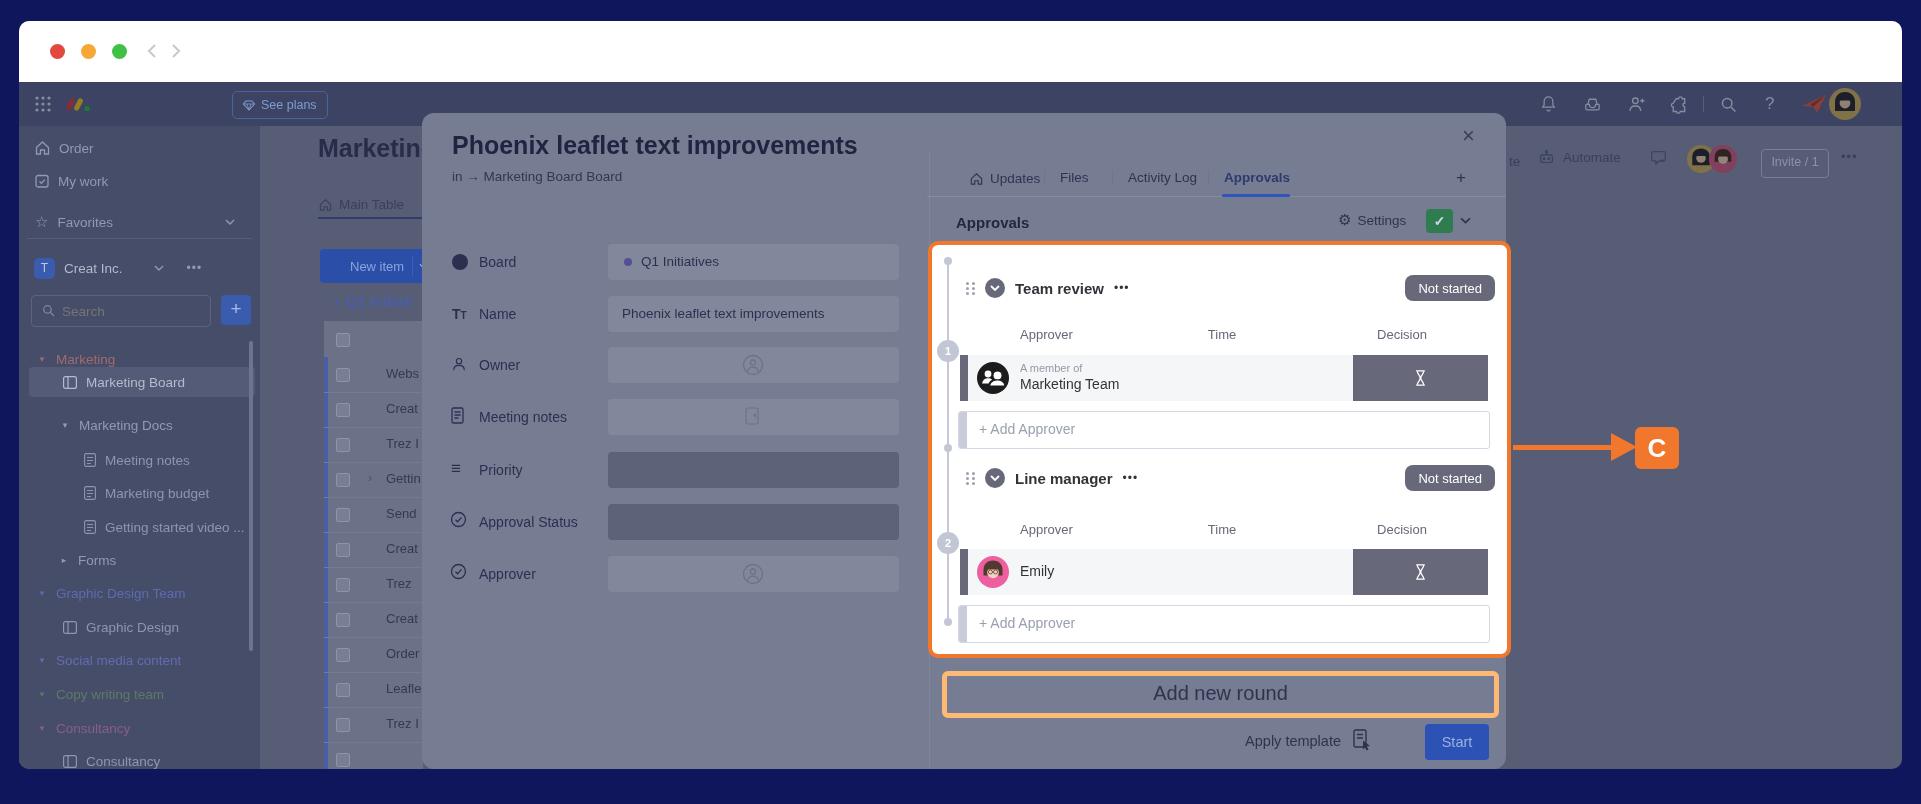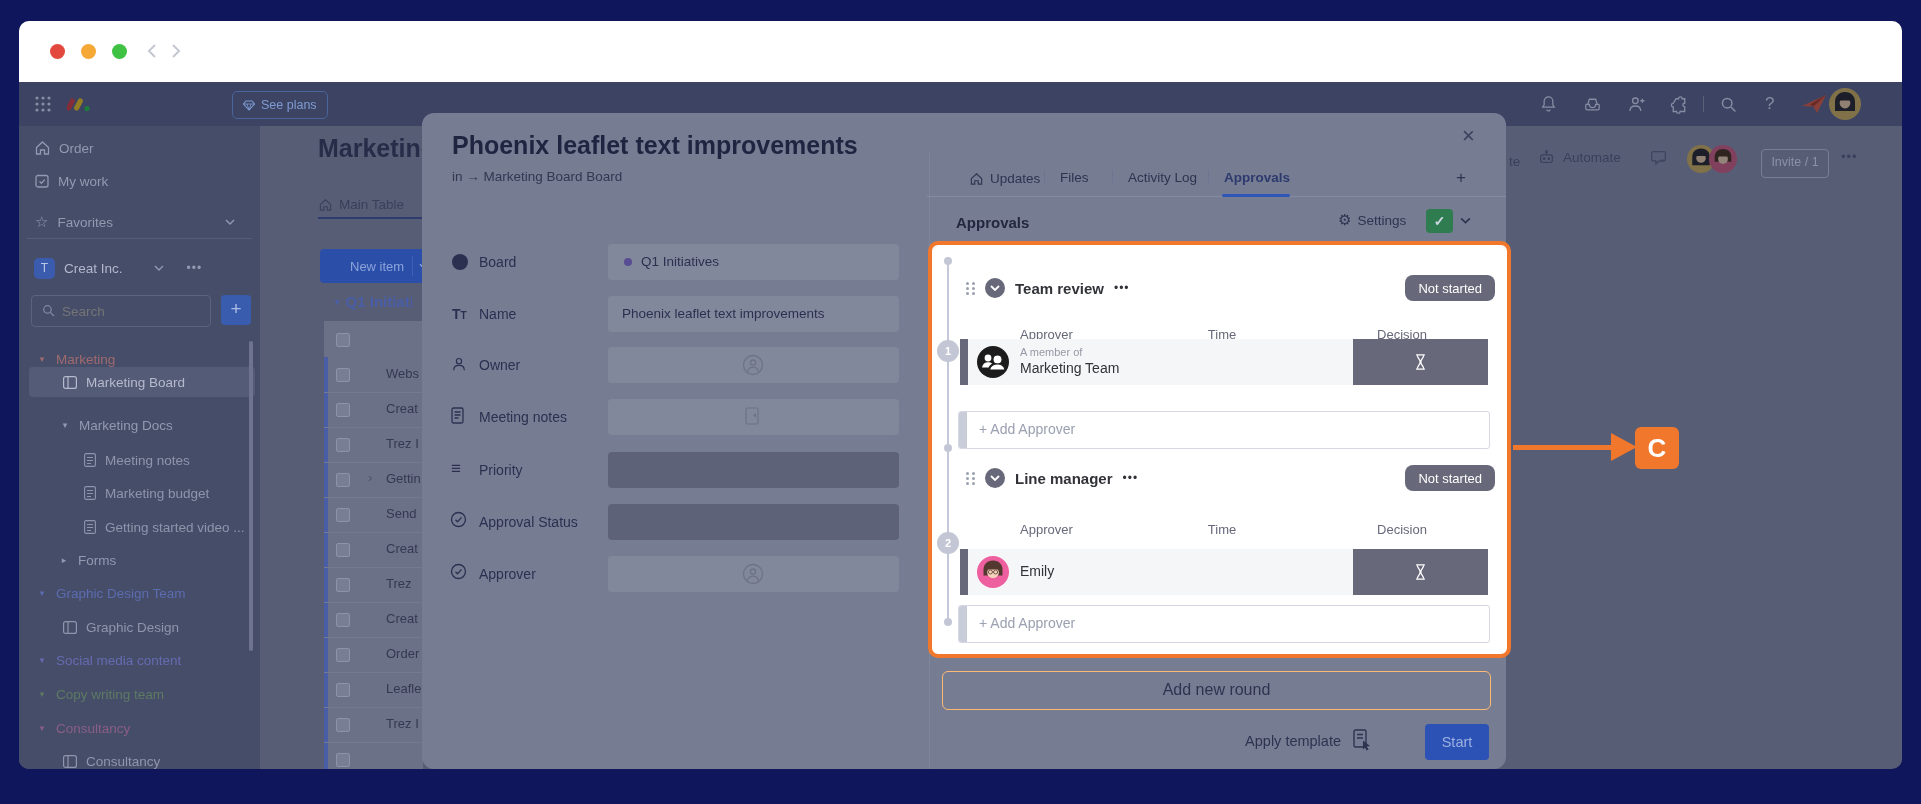--- a/index.html
+++ b/index.html
@@ -520,21 +520,21 @@
     </div>
     <div class="ab flex" style="left:1004px;top:96px;width:27px;height:24px;background:#2e7c4f;border-radius:4px;justify-content:center;color:#cdd6e2;font-size:14px;font-weight:bold;">
       <span>✓</span>
     </div>
     <span class="ab" style="left:1038px;top:104px;">
         <svg width="11" height="7" viewBox="0 0 10 6">
           <path d="M1 1l4 4 4-4" fill="none" stroke="#2e3350" stroke-width="1.5"></path>
         </svg>
       </span>
 
-    <div class="ab" style="left:520px;top:558px;width:547px;height:37px;border:1px solid #fdba74;border-radius:6px;color:#2e3350;font-size:16px;text-align:center;line-height:35px;">Add new round</div>
+    <div class="ab" style="left:520px;top:558px;width:547px;height:37px;border:5px solid #fdba74;border-radius:6px;color:#2e3350;font-size:20px;text-align:center;line-height:35px;">Add new round</div>
     <span class="ab" style="left:749px;top:620px;width:170px;text-align:right;color:#2e3350;font-size:14.5px;">Apply template</span>
     <span class="ab" style="left:931px;top:616px;color:#2e3350;">
       <svg width="20" height="22" viewBox="0 0 20 22" fill="none" stroke="currentColor" stroke-width="1.4">
           <rect x="1" y="1" width="12" height="17" rx="1.5"></rect>
           <path d="M4 5.5h6M4 9h6"></path>
           <path d="M10 11.5l7 5.5-3.2.4 1.7 3.2-2 1-1.6-3.2-2 2.1z" fill="currentColor" stroke="none"></path>
         </svg>
       </span>
     <div class="ab" style="left:1003px;top:611px;width:64px;height:36px;background:#2b52b4;border-radius:4px;color:#9db1e0;font-size:14.5px;text-align:center;line-height:36px;">Start</div>
   </div>
@@ -562,21 +562,21 @@
             <path d="M1 1l4 4 4-4" fill="none" stroke="#fff" stroke-width="1.8"></path>
           </svg>
         </span>
       <span style="font-size:15px;font-weight:bold;color:#323338;">Team review</span>
       <span style="color:#323338;font-size:12px;letter-spacing:1px;">•••</span>
       <span style="margin-left:auto;" class="statusbadge">Not started</span>
     </div>
     <span class="colhead" style="left:88px;top:82px;">Approver</span>
     <span class="colhead" style="left:250px;top:82px;width:80px;text-align:center;">Time</span>
     <span class="colhead" style="left:430px;top:82px;width:80px;text-align:center;">Decision</span>
-    <div class="aprow" style="top:94px;">
+    <div class="aprow" style="top:110px;">
       <div class="bar"></div>
       <span class="ab" style="left:17px;top:7px;">
         <svg width="32" height="32" viewBox="0 0 32 32">
             <circle cx="16" cy="16" r="16" fill="#1c1c1c"></circle>
           <circle cx="11" cy="12" r="3.4" fill="#fff"></circle>
             <path d="M5 21.5c.5-3.4 3-5.2 6-5.2 1.6 0 3 .5 4.1 1.4-1.8 1-3 2.3-3.5 3.8z" fill="#fff"></path>
           <circle cx="20.5" cy="13.5" r="4.6" fill="#fff" stroke="#1c1c1c" stroke-width="1.2"></circle>
           <path d="M12.5 24c.7-4 3.9-6 8-6 4 0 6.8 2 7.5 6z" fill="#fff" stroke="#1c1c1c" stroke-width="1.2"></path>
           </svg>
         </span>

